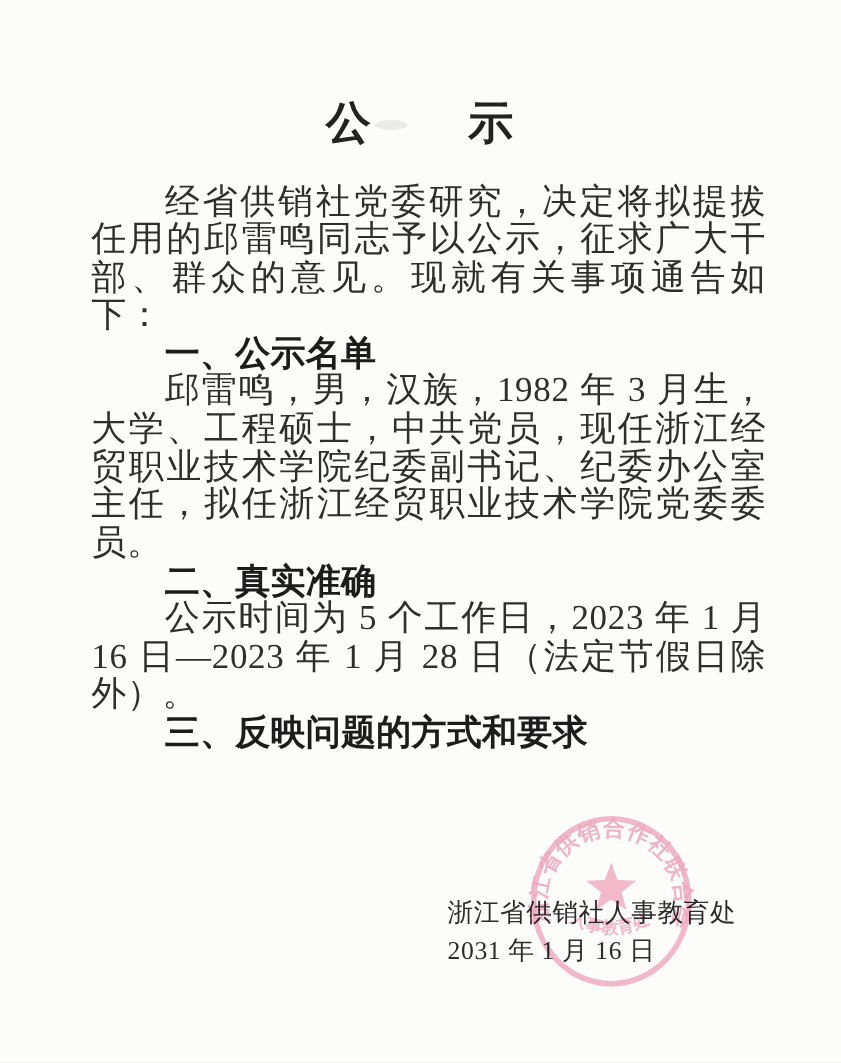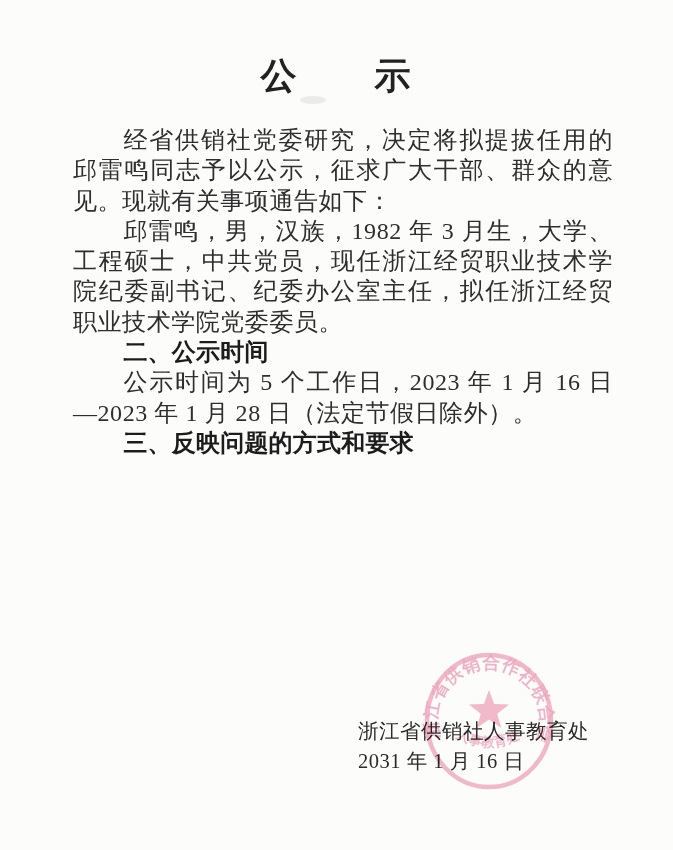--- a/index.html
+++ b/index.html
@@ -11,32 +11,32 @@
     position: relative;
     width: 673px;
     height: 850px;
     margin: 0 auto;
     background: #fcfcfb;
     overflow: hidden;
     font-family: "Liberation Serif", "DejaVu Serif", serif;
     color: #2e2e2e;
   }
   .doc-title {
-    padding-top: 54px;
+    padding-top: 76px;
     text-align: center;
     font-size: 36px;
     line-height: 44px;
     font-weight: bold;
     color: #222;
     letter-spacing: 2px;
     white-space: pre;
   }
   .doc-body {
     margin: 27px 60px 0 73px;
-    font-size: 24px;
+    font-size: 28px;
     line-height: 30.3px;
     letter-spacing: 0.55px;
     text-align: justify;
   }
   .doc-body p {
     margin: 0;
     text-indent: 2.1em;
   }
   .doc-body .section-heading {
     font-family: "Liberation Sans", "DejaVu Sans", sans-serif;
@@ -79,22 +79,23 @@
 <body>
 
 <div class="page">
 
   <div class="smudge"></div>
 
   <div class="doc-title">公　　示</div>
 
   <div class="doc-body">
     <p>经省供销社党委研究，决定将拟提拔任用的邱雷鸣同志予以公示，征求广大干部、群众的意见。现就有关事项通告如下：</p>
+    <p class="section-heading">一、公示名单</p>
     <p>邱雷鸣，男，汉族，1982 年 3 月生，大学、工程硕士，中共党员，现任浙江经贸职业技术学院纪委副书记、纪委办公室主任，拟任浙江经贸职业技术学院党委委员。</p>
-    <p class="section-heading">二、公示时间</p>
+    <p class="section-heading">二、真实准确</p>
     <p>公示时间为 5 个工作日，2023 年 1 月 16 日—2023 年 1 月 28 日（法定节假日除外）。</p>
     <p class="section-heading">三、反映问题的方式和要求</p>
   </div>
 
   <div class="signature-block">
     <div>浙江省供销社人事教育处</div>
     <div>2031 年 1 月 16 日</div>
   </div>
 
   <svg class="stamp" viewBox="0 0 136 144" xmlns="http://www.w3.org/2000/svg">

